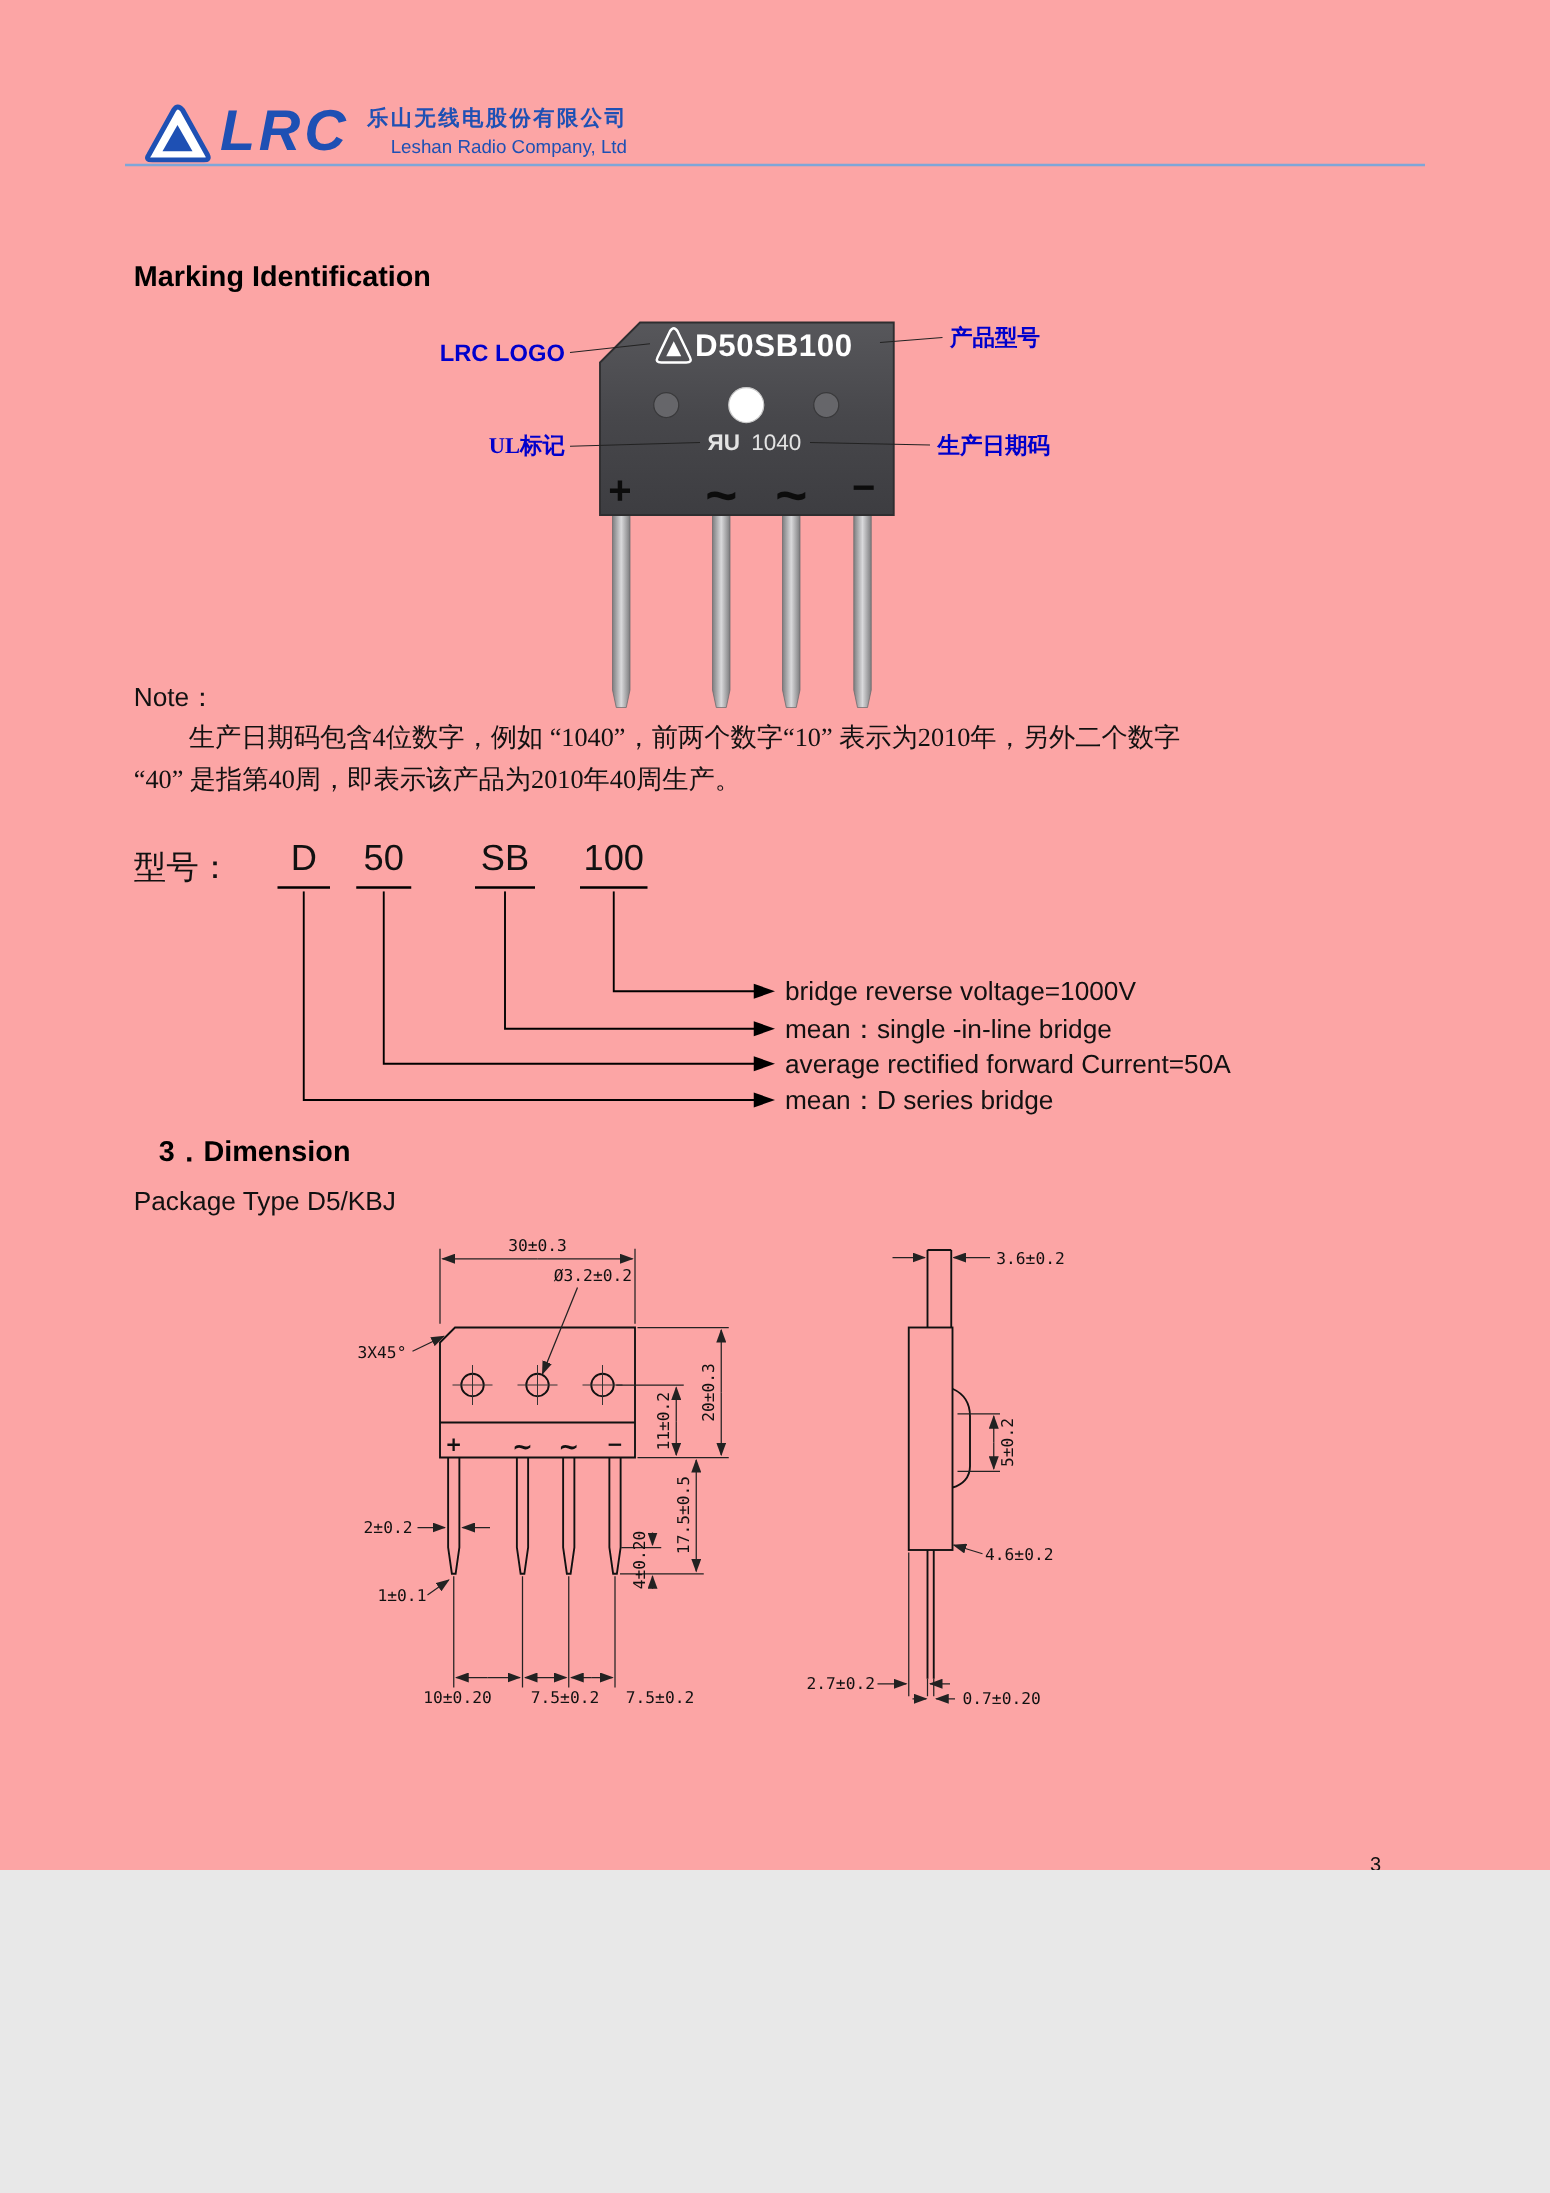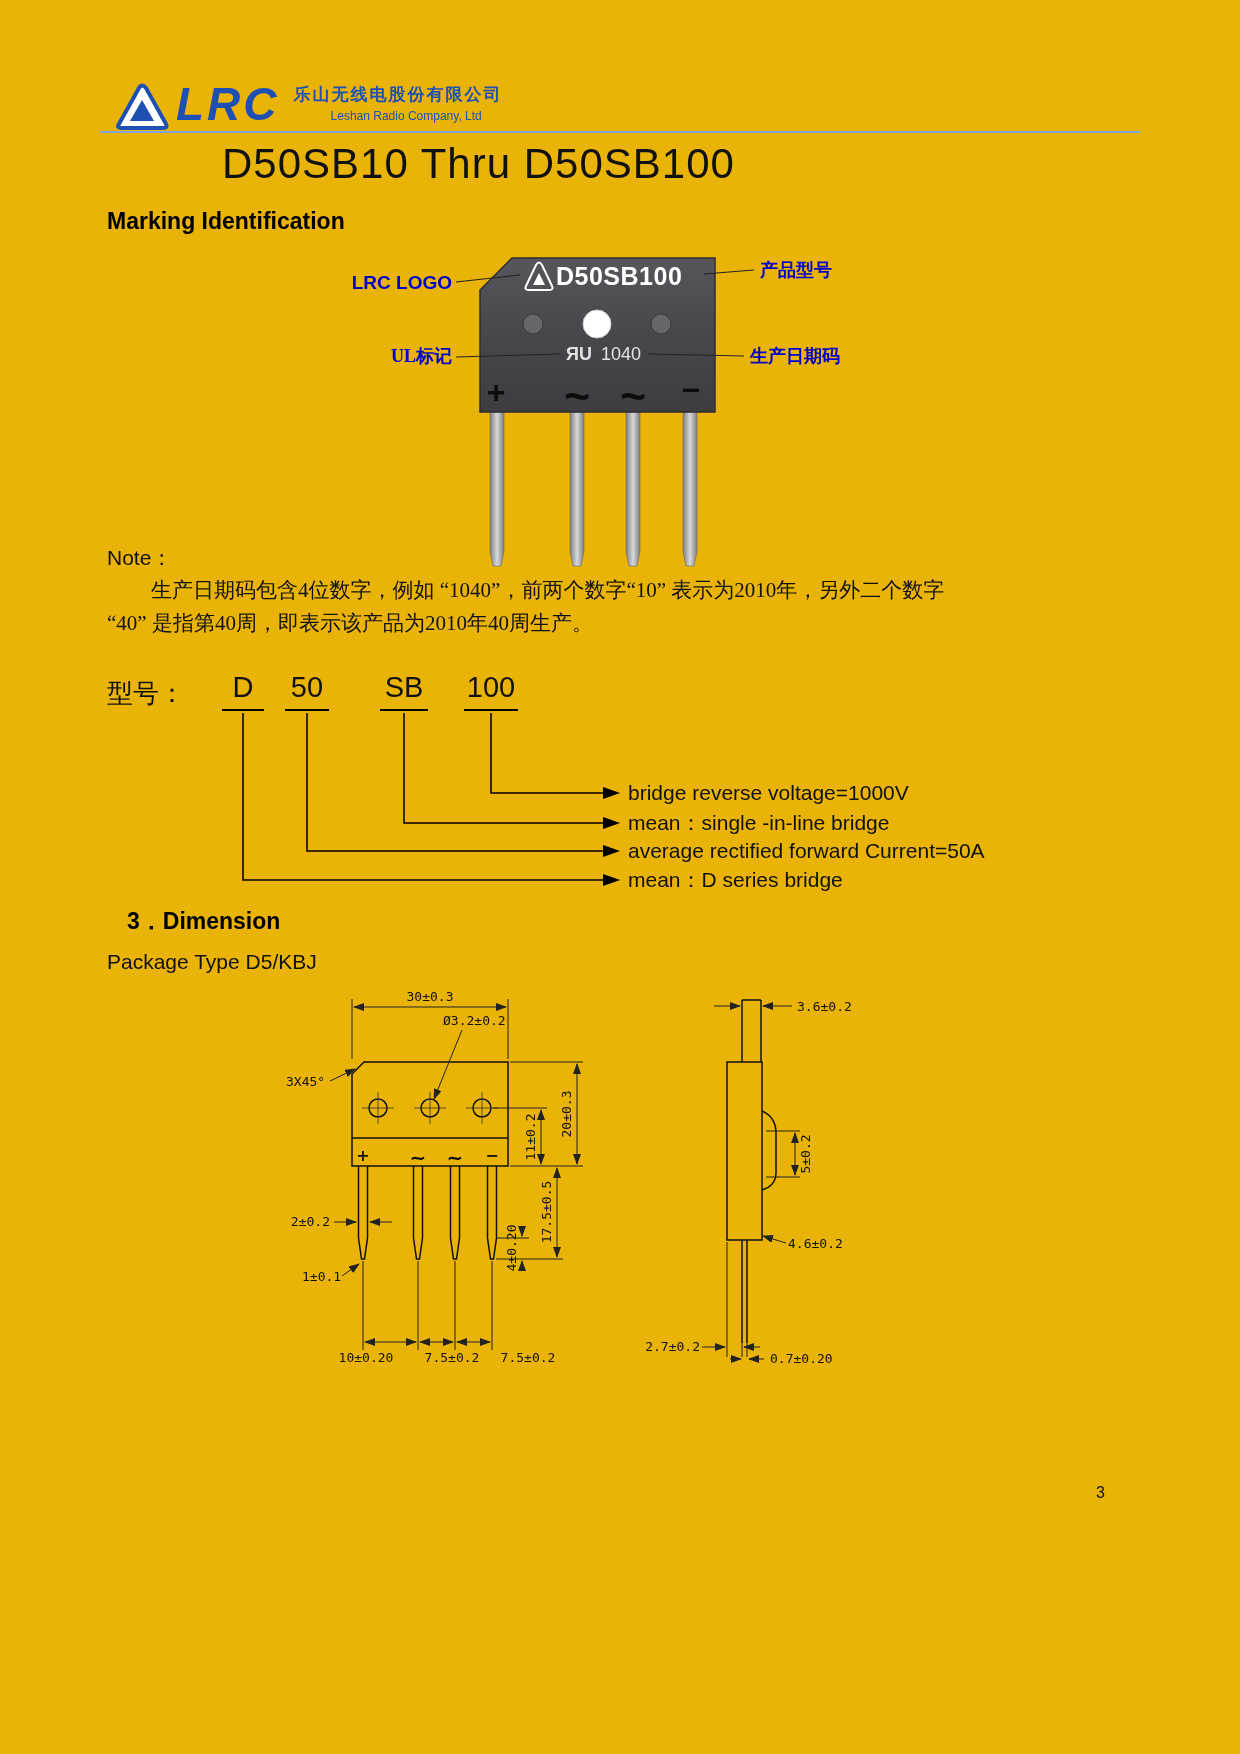--- a/index.html
+++ b/index.html
@@ -1,25 +1,25 @@
 <!DOCTYPE html>
 <html><head>
 <meta charset="utf-8">
 <style>
   * { margin:0; padding:0; box-sizing:border-box; }
   html,body { background:#e8e8e8; }
   body { font-family:"Liberation Sans", sans-serif; }
-  .page { position:relative; width:1240px; height:1754px; background:#eab308; margin:0 auto; overflow:hidden; }
+  .page { position:relative; width:1240px; height:1496px; background:#fca5a5; margin:0 auto; overflow:hidden; }
   .abs { position:absolute; }
 
   
   .logo-row { display:flex; align-items:flex-start; }
   .logo-text { font-size:46px; font-weight:bold; font-style:italic; color:#1E50B4; letter-spacing:3px; line-height:48px; margin-left:5px; }
   .company-cn { color:#1E50B4; font-size:17px; font-weight:bold; font-family:"Liberation Serif", serif; letter-spacing:2px; margin:3px 0 3px 14px; }
-  .company-en { color:#1E50B4; font-size:12px; margin-left:20px;padding-left:31px; }
+  .company-en { color:#1E50B4; font-size:15px; margin-left:2px;padding-left:31px; }
   .header-rule { height:2px; background:#7EA6D8; }
 
   .doc-title { font-size:42px; color:#111; letter-spacing:1px; }
   .sec-title { font-weight:bold; font-size:23px; color:#000; }
   .pkg-type { font-size:21px; color:#111; }
 
   .note-label { font-size:21px; color:#111; }
   .note-para { font-family:"Liberation Serif", serif; font-size:21px; line-height:33px; color:#111; width:1040px; }
   .note-indent { padding-left:44px; }
 
@@ -52,21 +52,20 @@
       </svg>
       <span class="logo-text">LRC</span>
       <div>
         <div class="company-cn">乐山无线电股份有限公司</div>
         <div class="company-en">Leshan Radio Company, Ltd</div>
       </div>
     </div>
   </div>
   <div class="abs header-rule" style="left:100px; top:131px; width:1040px;"></div>
 
-  <div class="abs doc-title" style="left:222px; top:140px;">D50SB10 Thru D50SB100</div>
 
   <div class="abs sec-title" style="left:107px; top:208px;">Marking Identification</div>
 
   <svg class="abs" style="left:0; top:250px;" width="1240" height="335" viewBox="0 0 1240 335">
     <defs>
       <linearGradient id="legGrad" x1="0" y1="0" x2="1" y2="0">
         <stop offset="0" stop-color="#7d7d7f"></stop>
         <stop offset="0.5" stop-color="#d9d9db"></stop>
         <stop offset="1" stop-color="#7d7d7f"></stop>
       </linearGradient>

